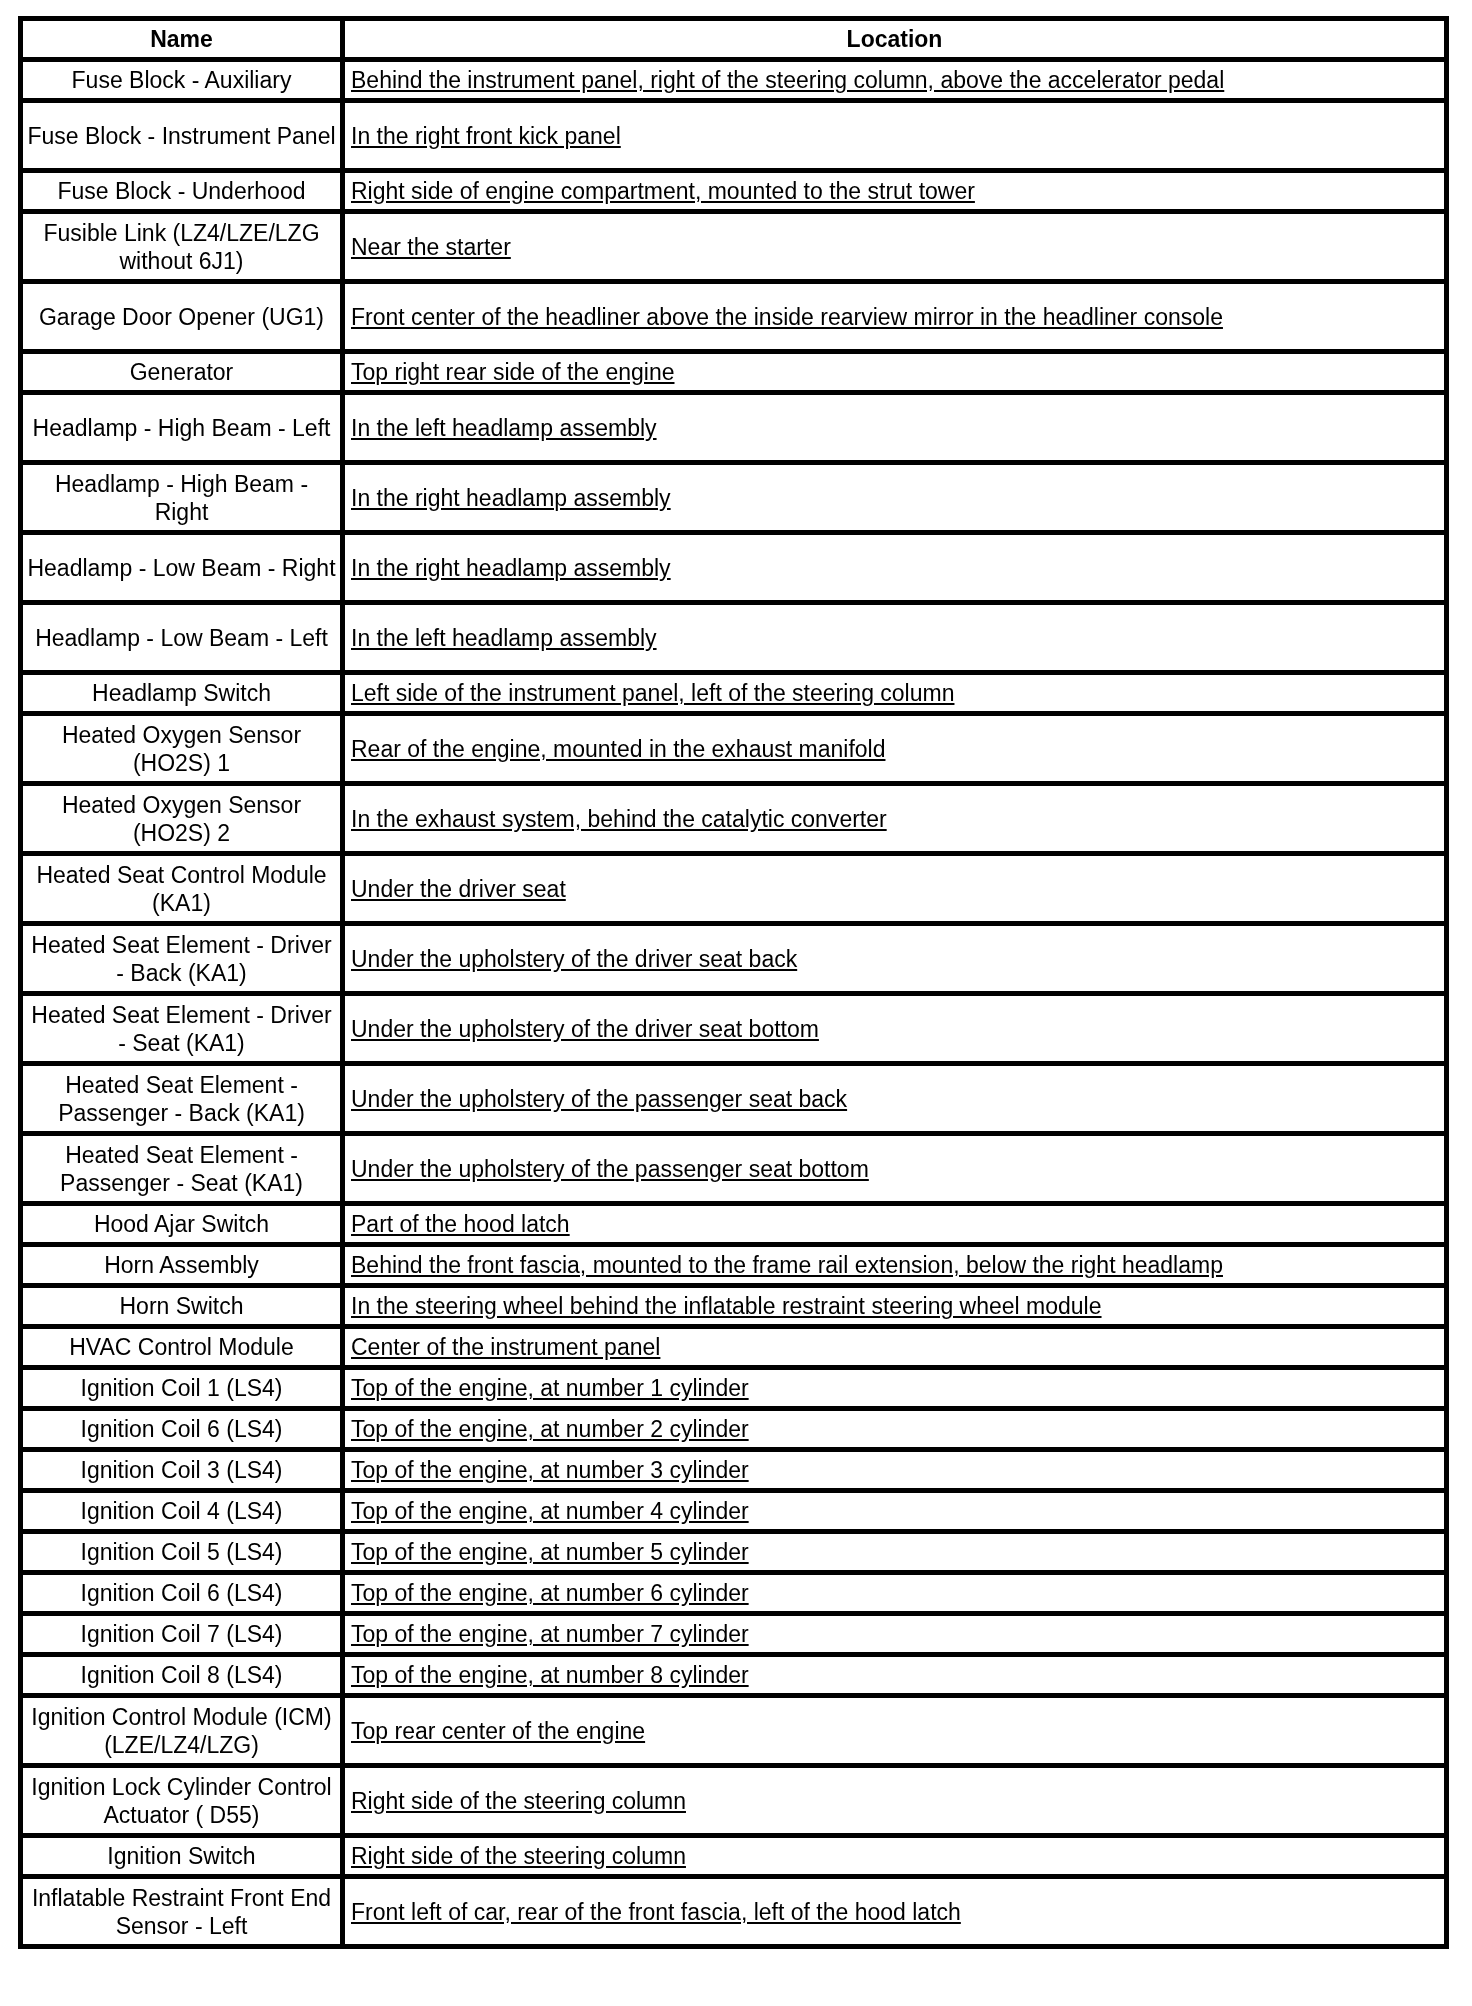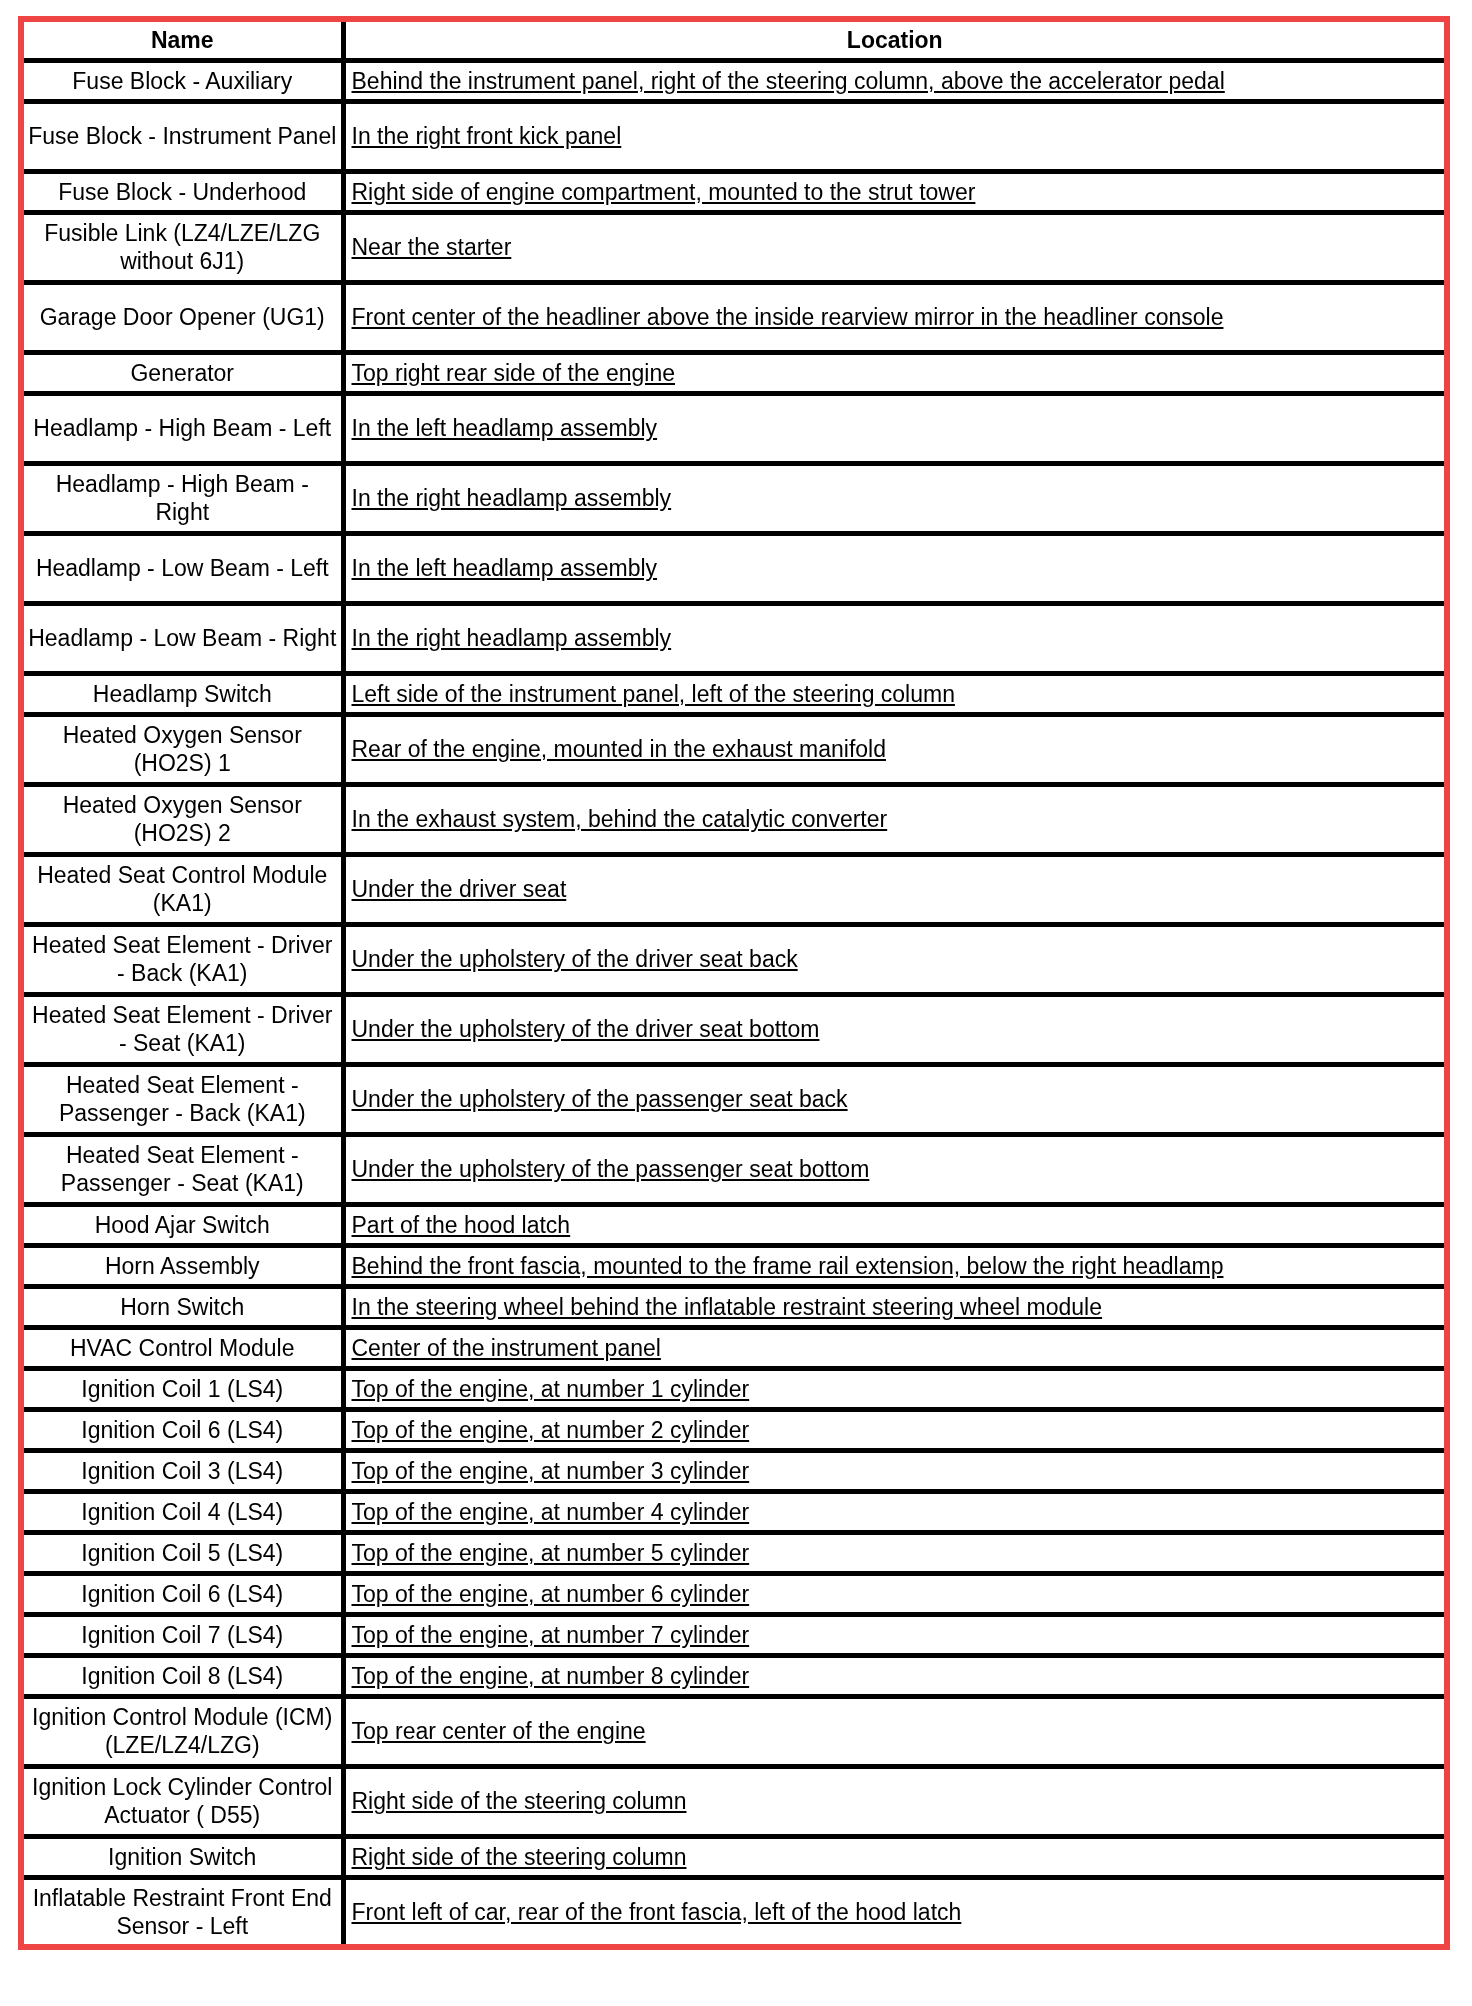--- a/index.html
+++ b/index.html
@@ -15,21 +15,21 @@
       font-family: "Liberation Sans", sans-serif;
       color: #000000;
     }
     .doc-table {
       position: absolute;
       left: 18px;
       top: 16px;
       width: 1426px;
       border-collapse: collapse;
       table-layout: fixed;
-      border: 6px solid #ef4444;
+      border: 4px solid #ef4444;
     }
     .doc-table col.c-name { width: 322px; }
     .doc-table col.c-loc { width: 1104px; }
     .doc-table th, .doc-table td {
       border: 5px solid #000000;
       padding: 0 6px;
       font-size: 23px;
       line-height: 28px;
       vertical-align: middle;
       overflow: hidden;
@@ -95,26 +95,26 @@
       </tr>
       <tr class="double">
         <td class="name">Headlamp - High Beam - Left</td>
         <td class="loc">In the left headlamp assembly</td>
       </tr>
       <tr class="double">
         <td class="name">Headlamp - High Beam - Right</td>
         <td class="loc">In the right headlamp assembly</td>
       </tr>
       <tr class="double">
+        <td class="name">Headlamp - Low Beam - Right</td>
+        <td class="loc">In the right headlamp assembly</td>
+      </tr>
+      <tr class="double">
         <td class="name">Headlamp - Low Beam - Left</td>
         <td class="loc">In the left headlamp assembly</td>
-      </tr>
-      <tr class="double">
-        <td class="name">Headlamp - Low Beam - Right</td>
-        <td class="loc">In the right headlamp assembly</td>
       </tr>
       <tr class="single">
         <td class="name">Headlamp Switch</td>
         <td class="loc">Left side of the instrument panel, left of the steering column</td>
       </tr>
       <tr class="double">
         <td class="name">Heated Oxygen Sensor (HO2S) 1</td>
         <td class="loc">Rear of the engine, mounted in the exhaust manifold</td>
       </tr>
       <tr class="double">

